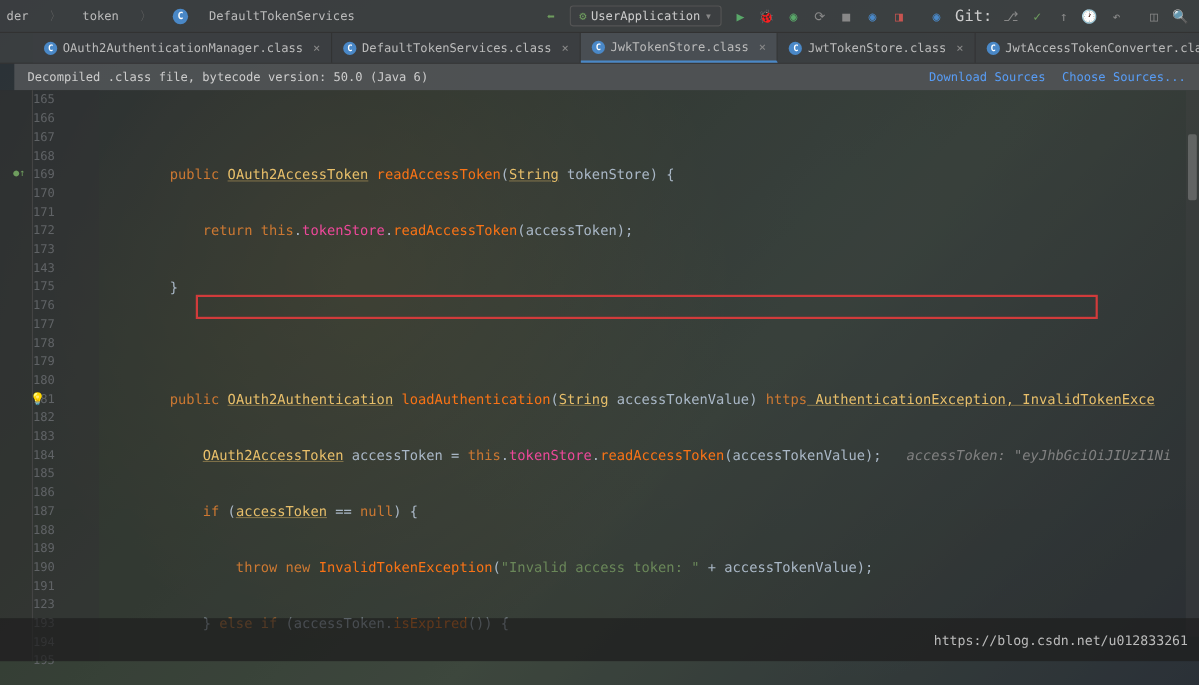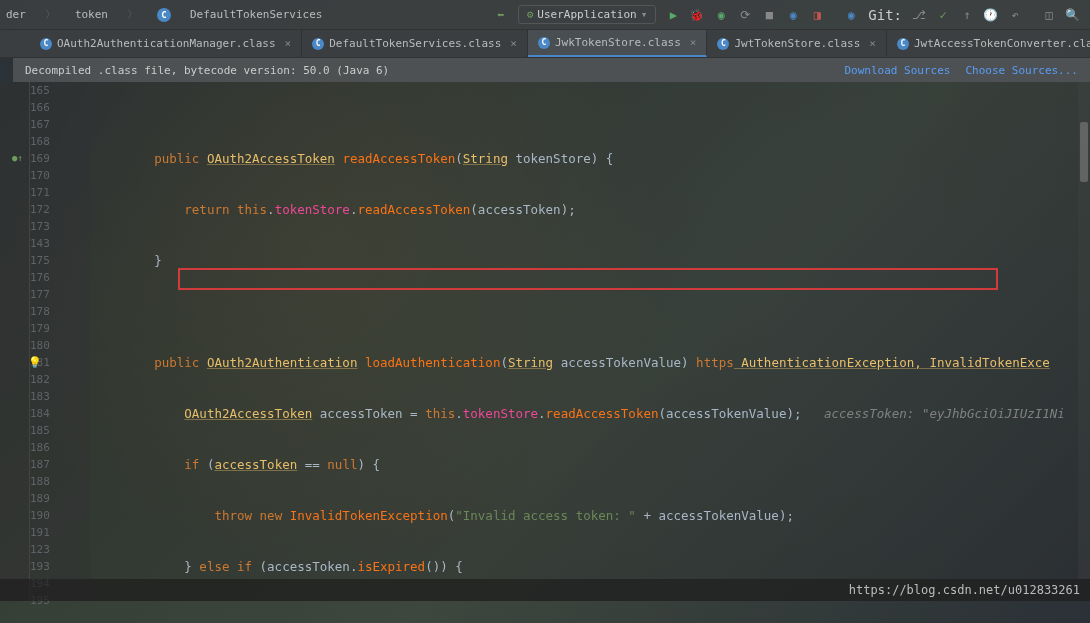--- a/index.html
+++ b/index.html
@@ -100,21 +100,21 @@
   .kw { color: #cc7832; }
   .typ { color: #e8bf6a; text-decoration: underline; text-decoration-color: rgba(232,191,106,0.4); }
   .mth { color: #f97316; }
   .str { color: #6a8759; }
   .cmt { color: #808080; font-style: italic; }
   .field { color: #ec4899; }
   
   .bottom-bar {
     position: absolute;
     bottom: 0; left: 0; right: 0;
-    height: 22px;
+    height: 39px;
     background: rgba(30,30,30,0.7);
     display: flex; align-items: center; justify-content: flex-end;
     padding: 0 10px;
     color: #bbb;
     font-size: 12px;
   }
   .scrollbar-v {
     position: absolute;
     right: 0; top: 82px; bottom: 22px;
     width: 12px;

